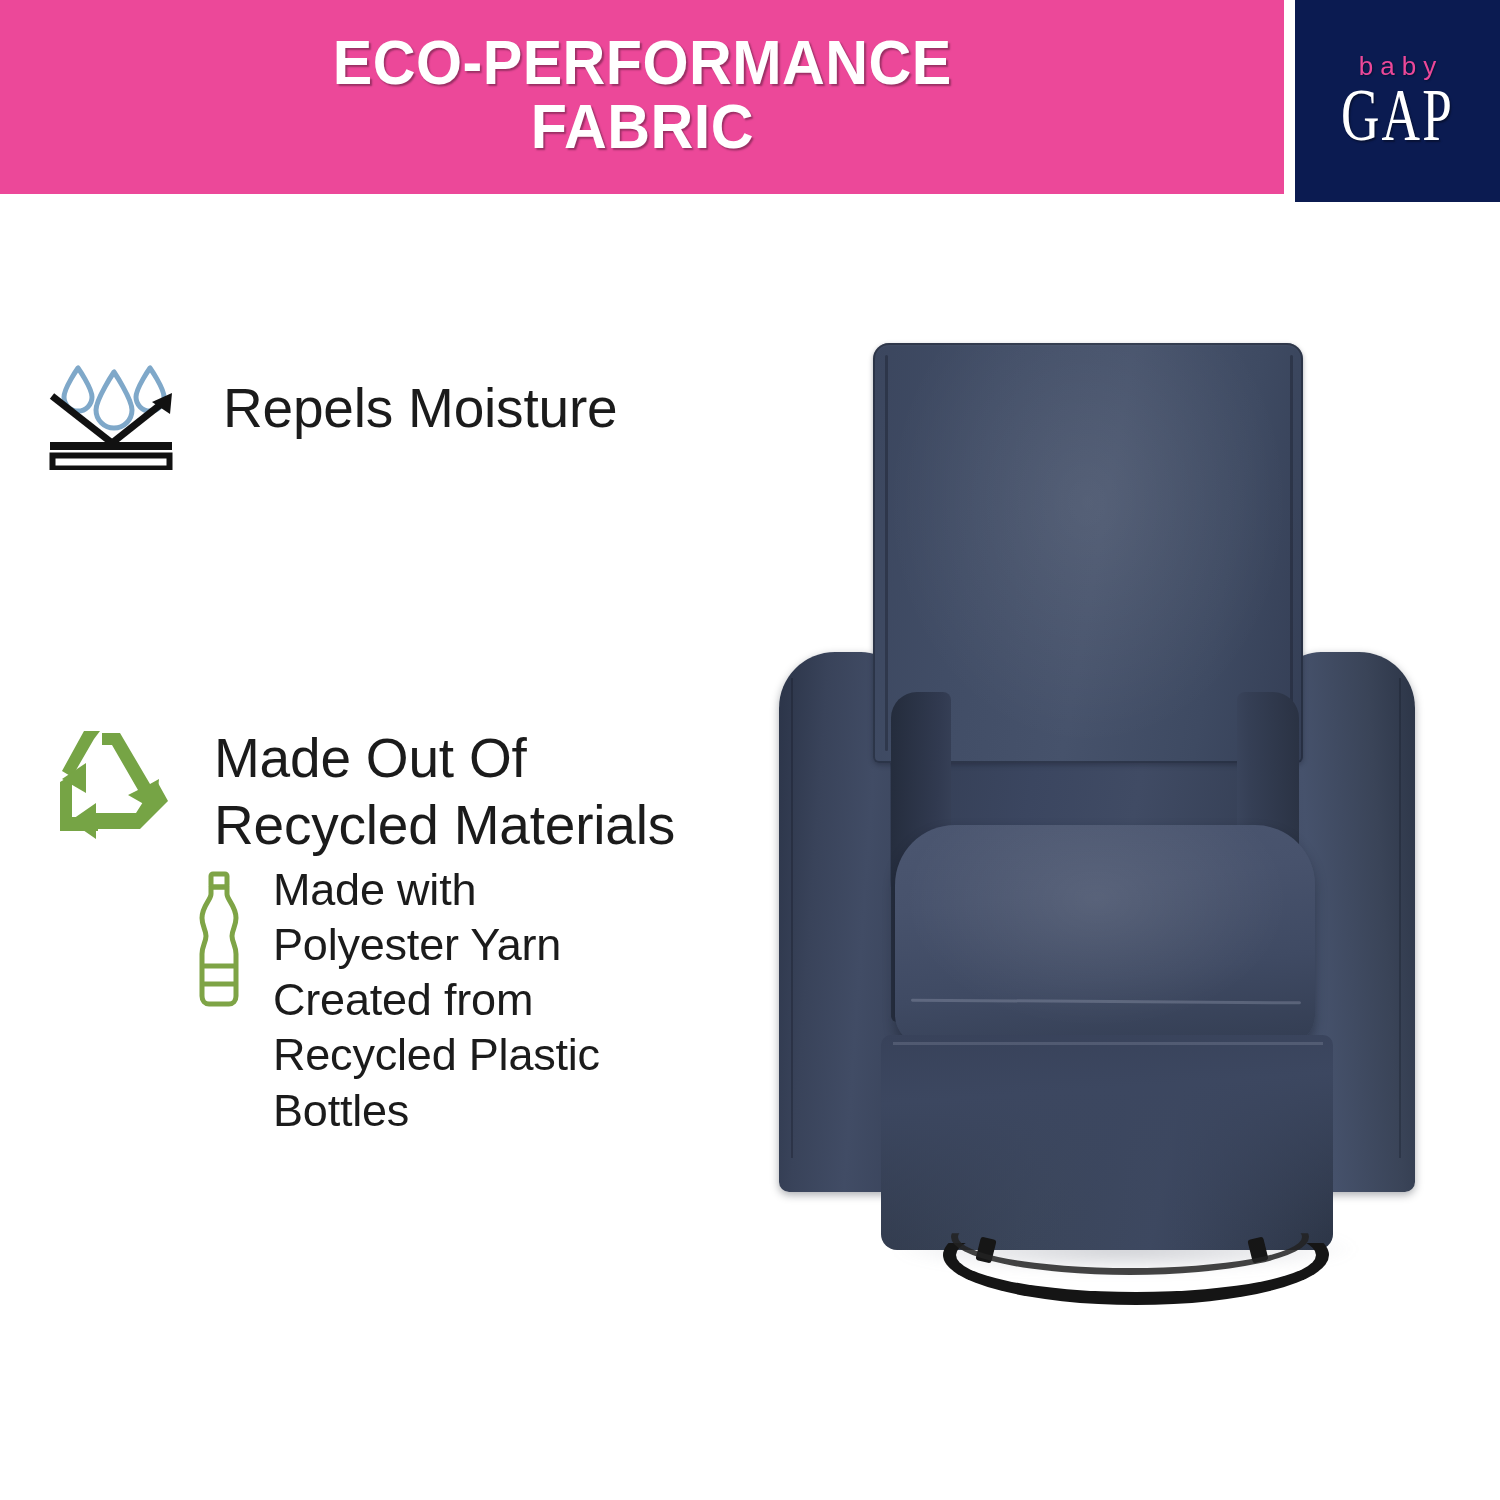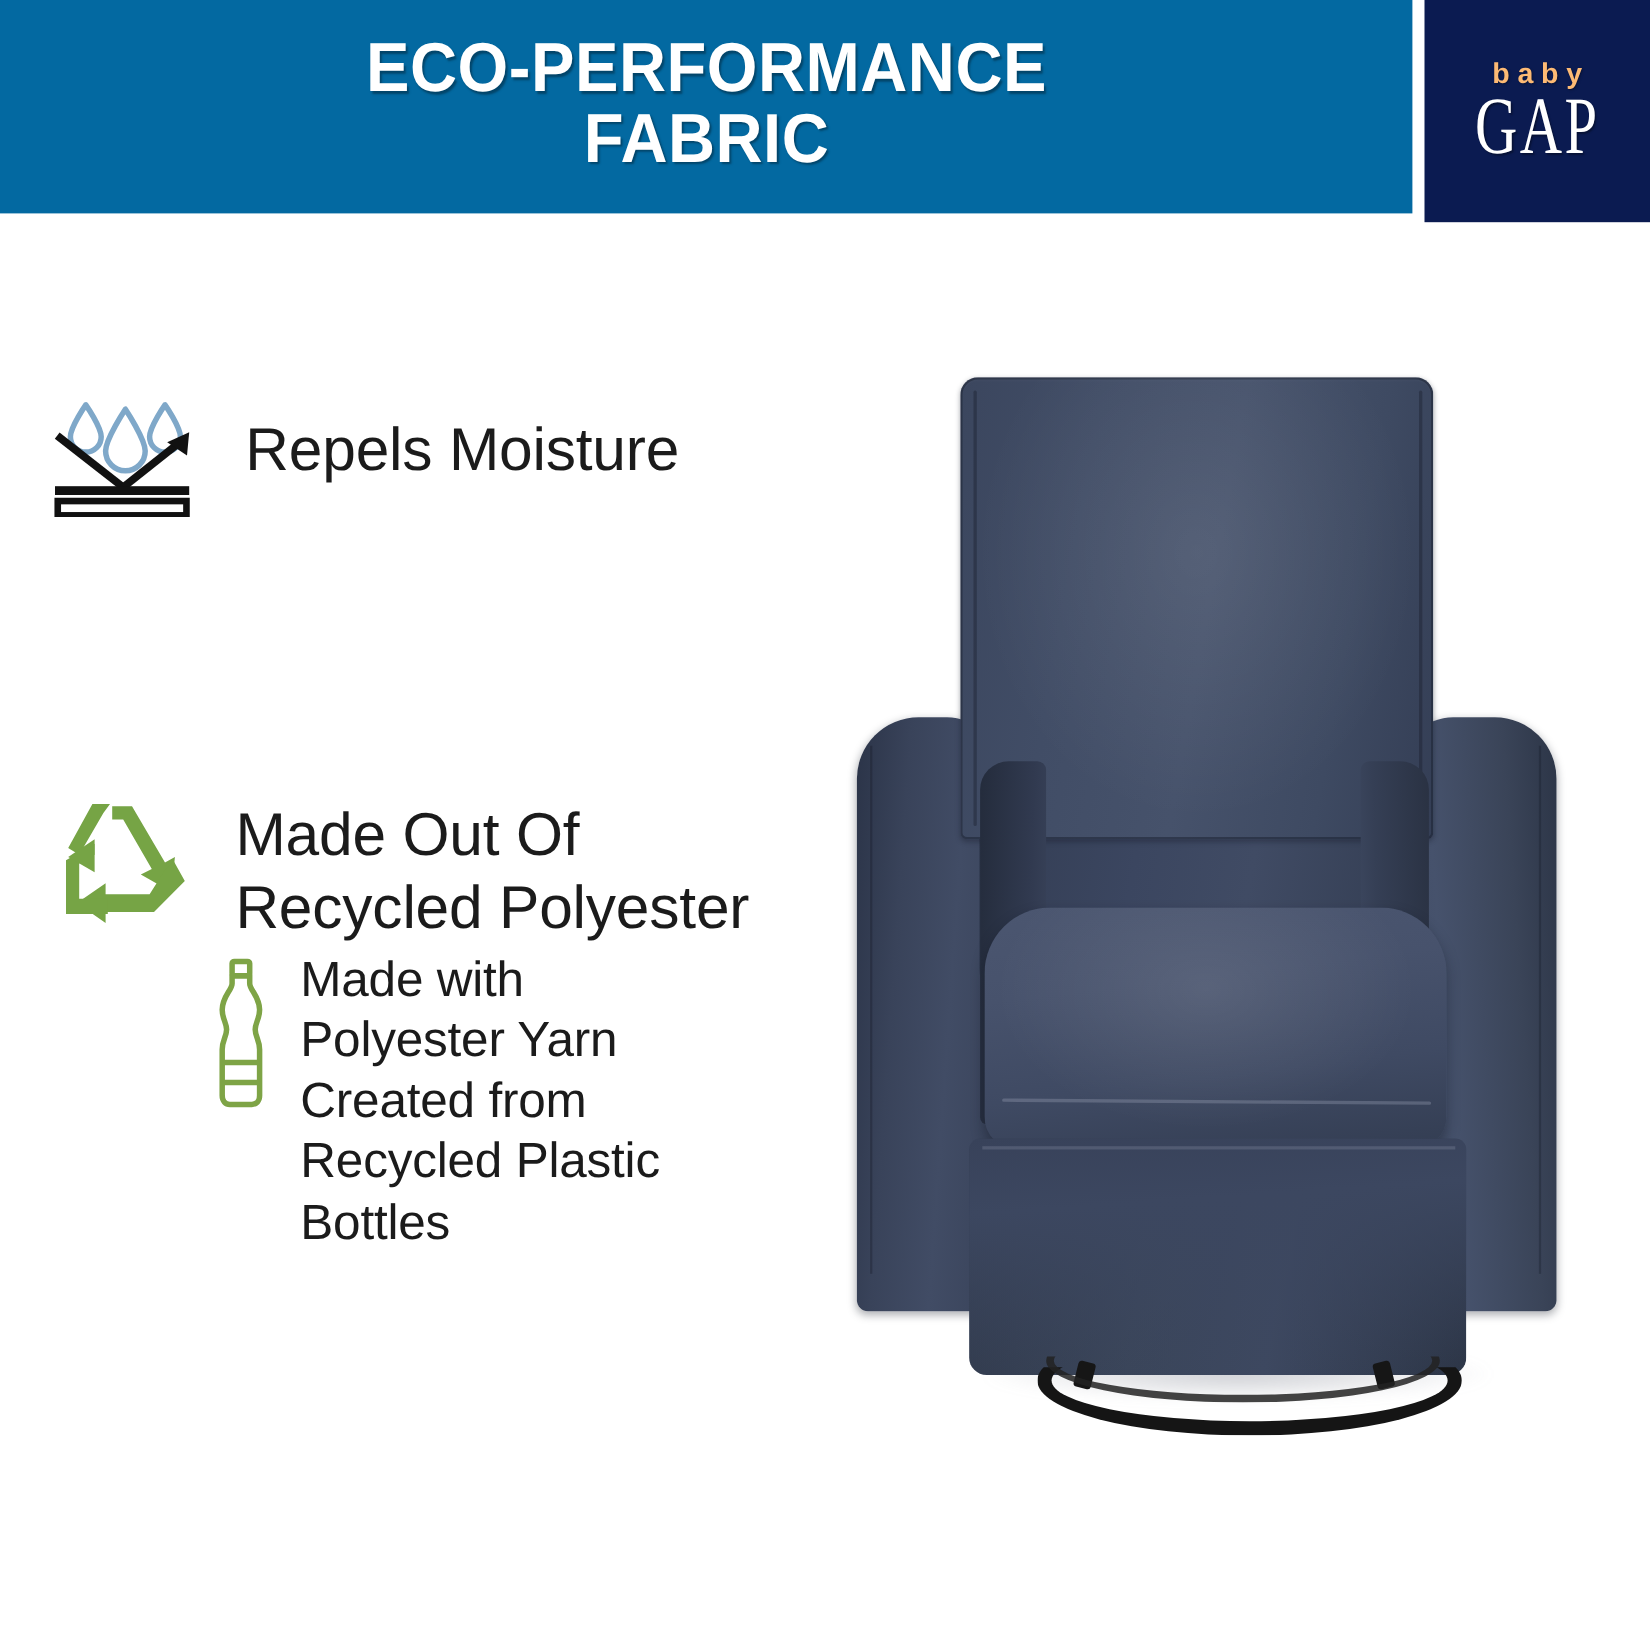--- a/index.html
+++ b/index.html
@@ -7,39 +7,39 @@
     width:1500px;height:1500px;background:#ffffff;
     font-family:"Liberation Sans", sans-serif;
     overflow:hidden;position:relative;
   }
   .page{position:absolute;inset:0;width:1500px;height:1500px;background:#fff;}
 
   
   .header{position:absolute;left:0;top:0;width:1500px;height:202px;}
   .hdr-left{
     position:absolute;left:0;top:0;width:1284px;height:194px;
-    background:#0369a1;
+    background:#ec4899;
     display:flex;align-items:center;justify-content:center;
   }
   .hdr-right{
     position:absolute;left:1295px;top:0;width:205px;height:202px;
     background:#0b1b51;
     display:flex;flex-direction:column;align-items:center;justify-content:center;
   }
   .hdr-title{
     color:#ffffff;text-align:center;
     font-size:63px;line-height:1.02;font-weight:bold;
     letter-spacing:0.5px;
     transform:scaleX(0.94);
     text-shadow:2px 2px 2px rgba(0,0,0,0.35);
     padding-bottom:6px;
   }
   .hdr-title .l2{display:block;}
   .logo-baby{
-    color:#fdba74;font-size:26px;font-weight:bold;letter-spacing:7px;
+    color:#ec4899;font-size:26px;font-weight:normal;letter-spacing:7px;
     margin-left:7px;line-height:1;margin-bottom:2px;
     text-shadow:1px 1px 2px rgba(0,0,0,.35);
   }
   .logo-gap{
     color:#ffffff;font-family:"Liberation Serif",serif;
     font-size:74px;line-height:0.92;letter-spacing:3px;
     transform:scaleX(0.72);transform-origin:center;
     text-shadow:2px 2px 2px rgba(0,0,0,.35);
   }
 
@@ -226,21 +226,21 @@
 
             <path d="M8 52 L20 58 L34 33 L24 27 L10 52 Z" opacity="0"></path>
             <path d="M24 26 L40 12 L40 44 L12 40 Z" opacity="0"></path>
 
             <path d="M2 55 L28 40 L28 50 L14 58 L14 90 L40 90 L40 104 L2 104 Z"></path>
             <path d="M28 36 L28 66 L4 52 Z"></path>
           </g>
         </svg>
       </div>
       <div class="flabel">Made Out Of
-Recycled Polyester</div>
+Recycled Materials</div>
     </div>
 
     <div class="feature f4">
       <div class="ficon">
         <svg width="46" height="140" viewBox="0 0 46 140" xmlns="http://www.w3.org/2000/svg">
           <g fill="none" stroke="#7ea446" stroke-width="5" stroke-linejoin="round">
 
             <rect x="15" y="4" width="16" height="13" rx="2"></rect>
 
             <path d="M15 17 L15 24 C15 30 6 36 6 48 C6 56 10 60 10 66

